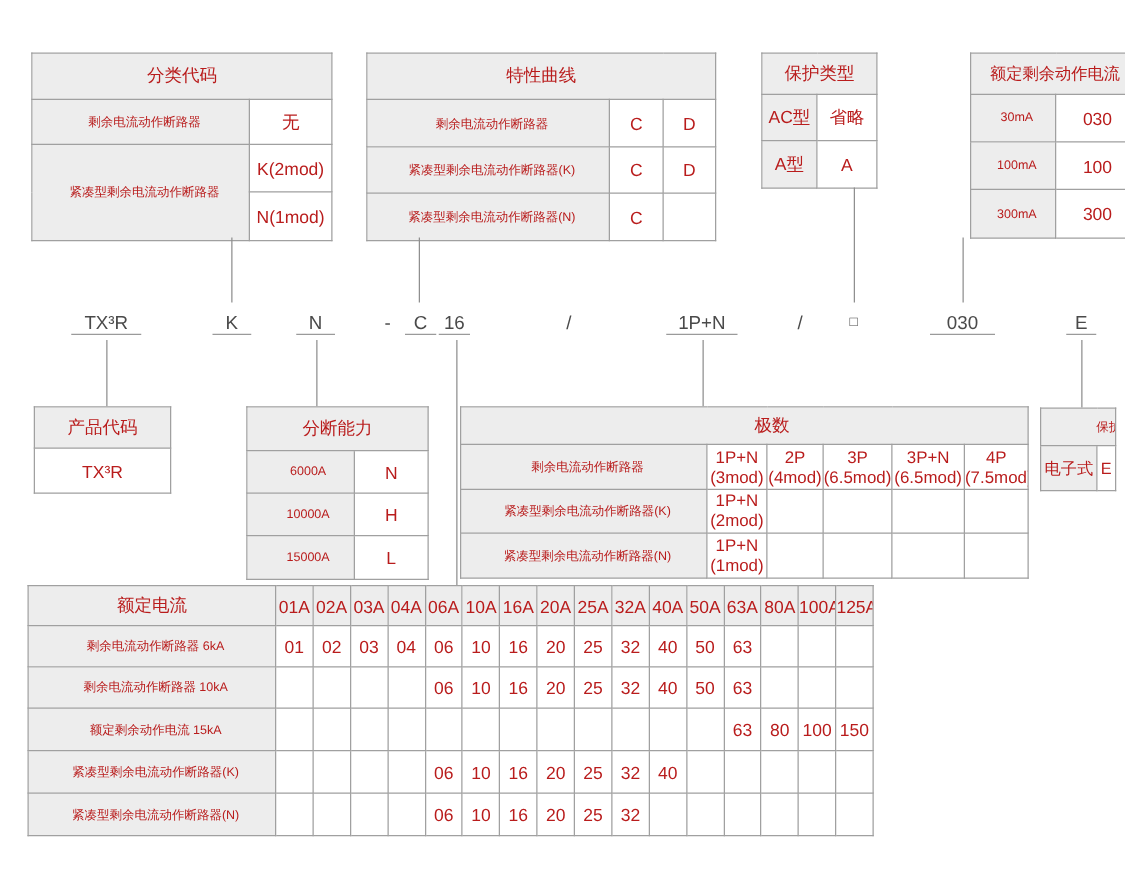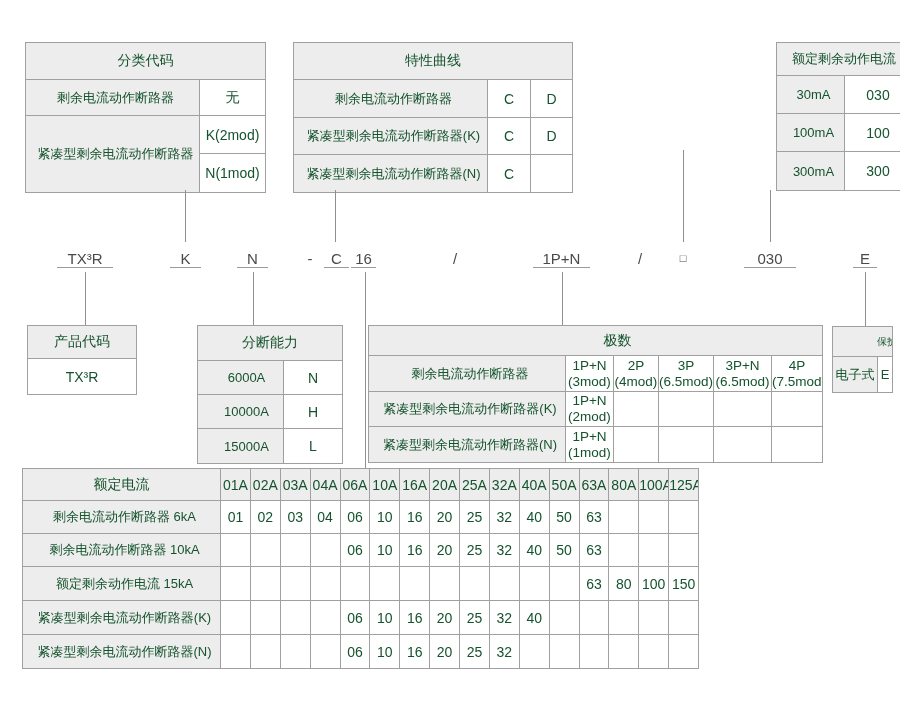--- a/index.html
+++ b/index.html
@@ -1,24 +1,24 @@
 <!DOCTYPE html>
 <html><head>
 <meta charset="utf-8">
 <style>
   html,body { margin:0; padding:0; background:#ffffff; }
   .diagram {
     position:relative; width:900px; height:707px; background:#ffffff;
     font-family:"Liberation Sans","DejaVu Sans",sans-serif; color:#4f4f4f;
     overflow:hidden;
   }
-  table.tbl { position:absolute; border-collapse:collapse; table-layout:fixed; font-size:14px; color:#14532d; }
+  table.tbl { position:absolute; border-collapse:collapse; table-layout:fixed; font-size:14px; color:#b91c1c; }
   .tbl td { border:1px solid #a0a0a0; white-space:nowrap; overflow:hidden; padding:0; text-align:center; font-weight:normal; }
   .hd  { background:#ededed; text-align:center; }
-  .lbl { background:#ededed; text-align:left; padding-left:6px !important; font-size:13px; }
+  .lbl { background:#ededed; text-align:left; padding-left:6px !important; font-size:10px; }
   .val { background:#ffffff; }
   .cl  { display:block; line-height:16px; font-size:13.5px; }
   .seg { position:absolute; top:250px; height:17px; line-height:17px; text-align:center; font-size:15px; color:#4a4a4a; }
   .seg.u { border-bottom:1px solid #9a9a9a; }
   .vline { position:absolute; width:1px; background:#8f8f8f; }
   .h29 td, td.h29 { height:29px;padding-left:44px; }
   .h31 td, td.h31 { height:31px; }
   .h32 td, td.h32 { height:32px; }
   .h33 td, td.h33 { height:33px; }
   .h34 td, td.h34 { height:34px; }
@@ -76,20 +76,39 @@
       <td class="val">D</td>
     </tr>
     <tr>
       <td class="lbl h37">紧凑型剩余电流动作断路器(N)</td>
       <td class="val">C</td>
       <td class="val"></td>
     </tr>
   </tbody>
     </table>
 
+  <table class="tbl" style="left:609px; top:42px; width:93px">
+    <colgroup>
+        <col style="width:44px">
+        <col>
+      </colgroup>
+    <tbody>
+        <tr>
+          <td colspan="2" class="hd h32">保护类型</td>
+        </tr>
+    <tr>
+      <td class="hd h36">AC型</td>
+      <td class="val">省略</td>
+    </tr>
+    <tr>
+      <td class="hd h37">A型</td>
+      <td class="val">A</td>
+    </tr>
+  </tbody>
+    </table>
 
   <table class="tbl" style="left:776px; top:42px; width:136px">
     <colgroup>
         <col style="width:68px">
         <col>
       </colgroup>
     <tbody>
         <tr>
           <td colspan="2" class="hd h32" style="font-size:13px">额定剩余动作电流</td>
         </tr>

